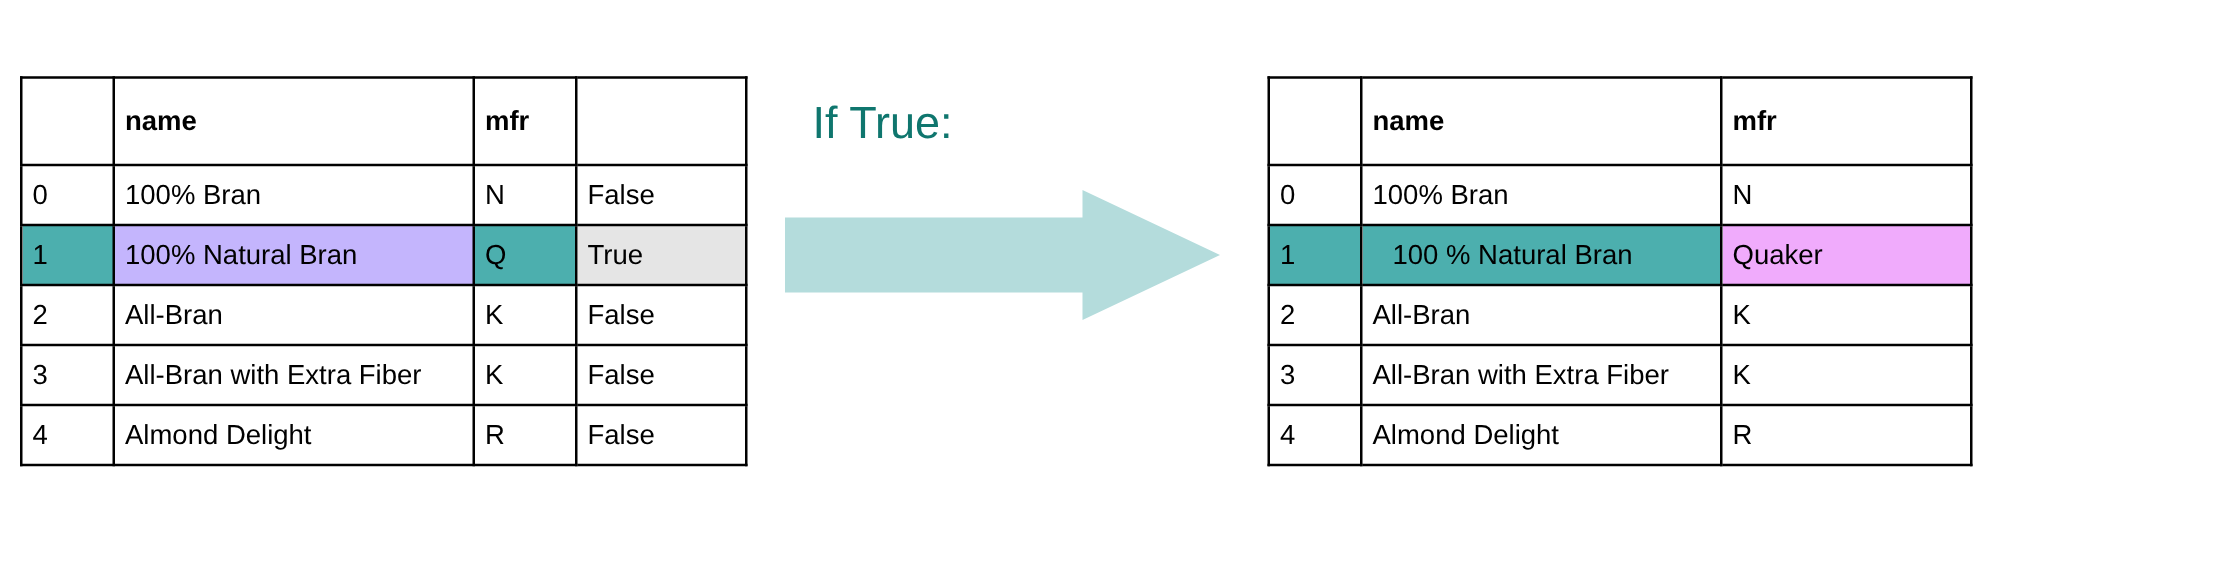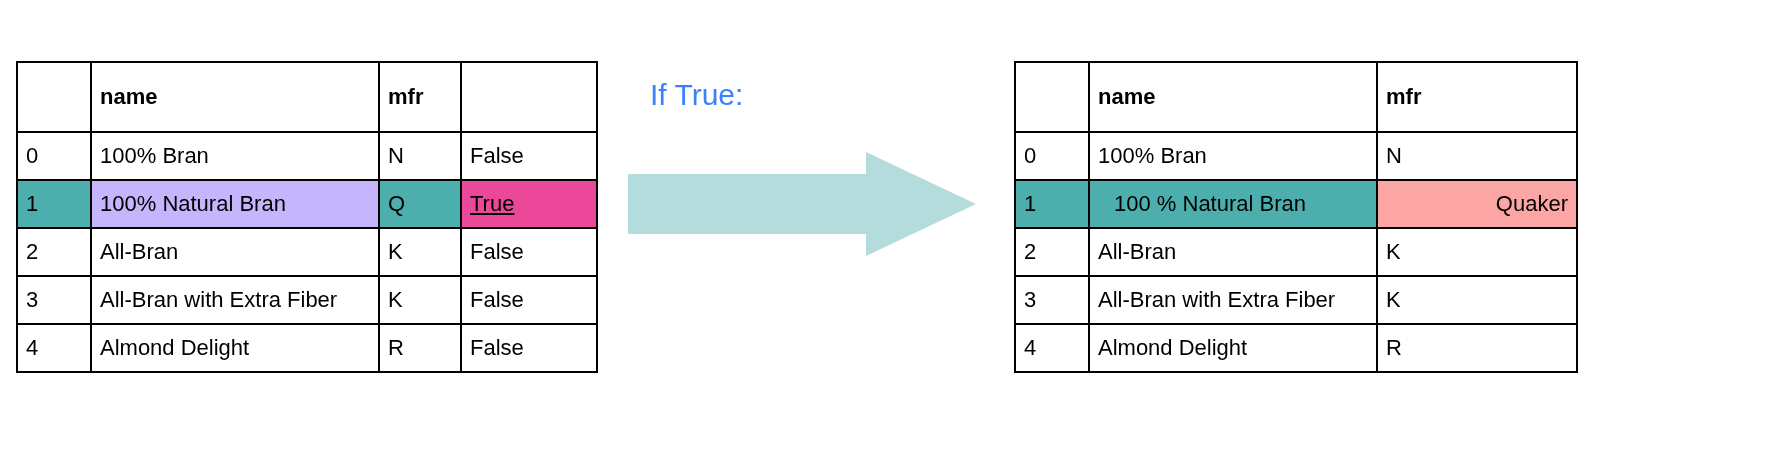--- a/index.html
+++ b/index.html
@@ -59,24 +59,24 @@
 
   
   #right-table { left: 1014px; top: 61px; width: 562px; }
   #right-table col.c-idx  { width: 74px; }
   #right-table col.c-name { width: 288px; }
   #right-table col.c-mfr  { width: 200px; }
 
   
   .mid-text {
     position: absolute;
-    font-size: 30px;
+    font-size: 36px;
     line-height: 1.1;
     white-space: nowrap;
-    color: #3b82f6;
+    color: #0f766e;
   }
   #if-true-label  { left: 650px; top: 78px; }
   #then-label     { left: 634px; top: 272px; }
 
   
   #arrow {
     position: absolute;
     left: 628px;
     top: 152px;
     width: 348px;
@@ -107,21 +107,21 @@
         <tr>
           <td>0</td>
           <td>100% Bran</td>
           <td>N</td>
           <td>False</td>
         </tr>
         <tr class="hl">
           <td style="background: rgb(76, 175, 174);">1</td>
           <td style="background: #c4b5fd;">100% Natural Bran</td>
           <td style="background: rgb(76, 175, 174);">Q</td>
-          <td style="background: #ec4899; text-decoration: underline;">True</td>
+          <td style="background: #e5e5e5;">True</td>
         </tr>
         <tr>
           <td>2</td>
           <td>All-Bran</td>
           <td>K</td>
           <td>False</td>
         </tr>
         <tr>
           <td>3</td>
           <td>All-Bran with Extra Fiber</td>
@@ -159,21 +159,21 @@
     </thead>
     <tbody id="right-body">
         <tr>
           <td>0</td>
           <td>100% Bran</td>
           <td>N</td>
         </tr>
         <tr class="hl">
           <td style="background: rgb(76, 175, 174);">1</td>
           <td style="background: rgb(76, 175, 174); padding-left: 24px;">100 % Natural Bran</td>
-          <td style="background: #fca5a5; text-align: right;">Quaker</td>
+          <td style="background: #f0abfc;">Quaker</td>
         </tr>
         <tr>
           <td>2</td>
           <td>All-Bran</td>
           <td>K</td>
         </tr>
         <tr>
           <td>3</td>
           <td>All-Bran with Extra Fiber</td>
           <td>K</td>

